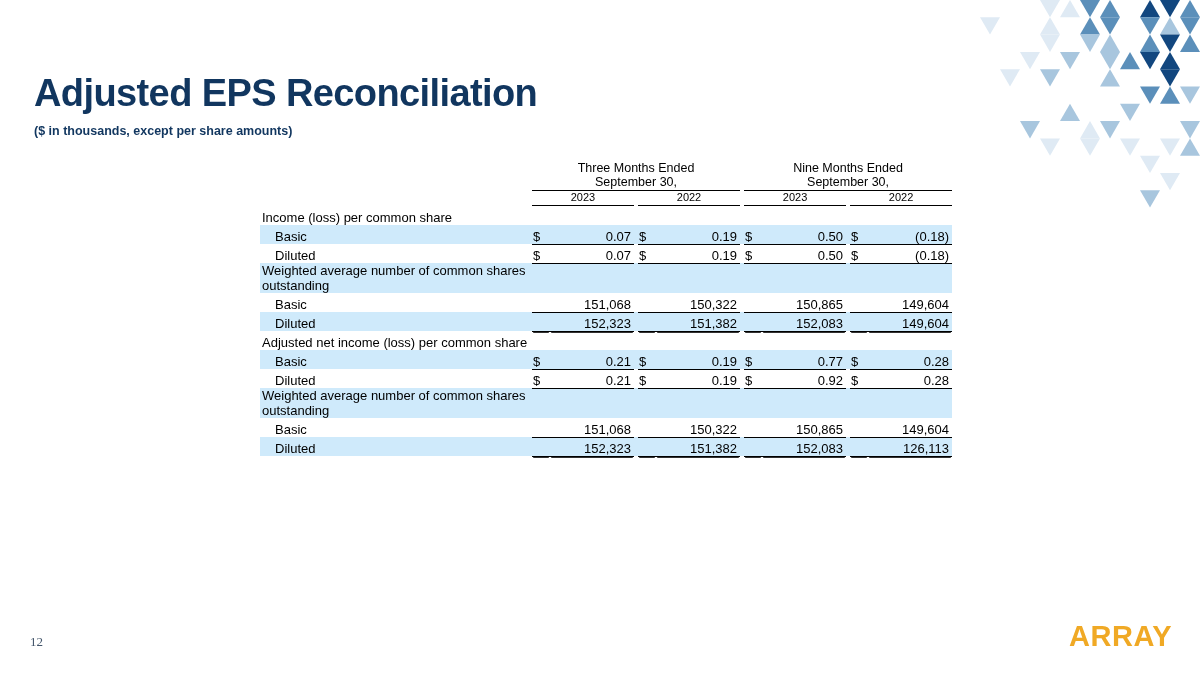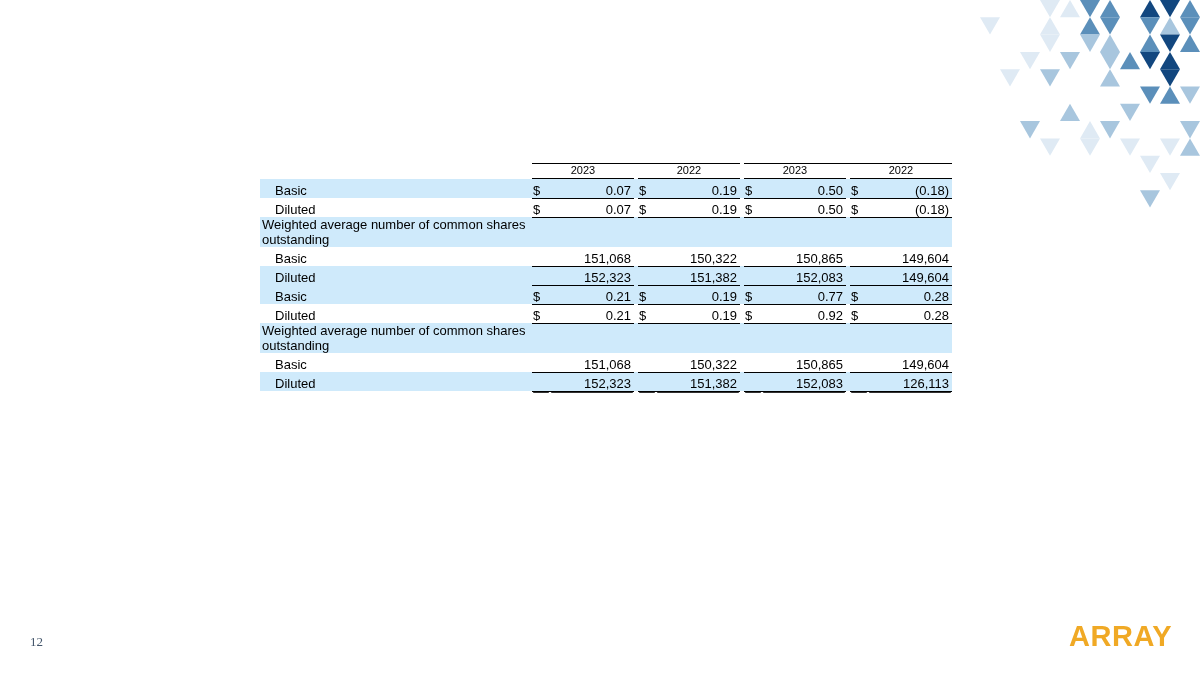--- a/index.html
+++ b/index.html
@@ -128,38 +128,52 @@
         <polygon points="100,138.4 120,138.4 110,155.70000000000002" fill="#dfeaf4"></polygon>
         <polygon points="140,138.4 160,138.4 150,155.70000000000002" fill="#dfeaf4"></polygon>
         <polygon points="180,138.4 200,138.4 190,155.70000000000002" fill="#dfeaf4"></polygon>
         <polygon points="200,155.70000000000002 210,138.4 220,155.70000000000002" fill="#a8c6de"></polygon>
         <polygon points="160,155.70000000000002 180,155.70000000000002 170,173.00000000000003" fill="#dfeaf4"></polygon>
         <polygon points="180,173 200,173 190,190.3" fill="#dfeaf4"></polygon>
         <polygon points="160,190.3 180,190.3 170,207.60000000000002" fill="#a8c6de"></polygon>
       </g>
   </svg>
 
+  <div class="title">Adjusted EPS Reconciliation</div>
+  <div class="subtitle">($ in thousands, except per share amounts)</div>
 
   <div class="table-wrap">
     <table class="fin">
       <colgroup>
         <col class="c-label">
           <col class="c-cur">
           <col class="c-val">
           <col class="c-gap">
         <col class="c-cur">
           <col class="c-val">
           <col class="c-gap">
         <col class="c-cur">
           <col class="c-val">
           <col class="c-gap">
         <col class="c-cur">
           <col class="c-val">
       </colgroup>
       <thead>
+        <tr class="grp-head">
+          <td></td>
+          <td colspan="5">
+            <span>Three Months Ended</span><br>
+            <span>September 30,</span>
+          </td>
+          <td></td>
+          <td colspan="5">
+            <span>Nine Months Ended</span><br>
+            <span>September 30,</span>
+          </td>
+        </tr>
         <tr class="grp-rule">
           <td></td>
           <td colspan="5">
               <div class="rule"></div>
             </td>
           <td></td>
           <td colspan="5">
               <div class="rule"></div>
             </td>
         </tr>
@@ -186,20 +200,34 @@
           <td colspan="2">
               <div class="rule"></div>
             </td>
           <td></td>
           <td colspan="2">
               <div class="rule"></div>
             </td>
         </tr>
       </thead>
       <tbody id="fin-body">
+          <tr class="row">
+            <td class="lbl">Income (loss) per common share</td>
+            <td class="cur"></td>
+            <td class="val"></td>
+            <td></td>
+            <td class="cur"></td>
+            <td class="val"></td>
+            <td></td>
+            <td class="cur"></td>
+            <td class="val"></td>
+            <td></td>
+            <td class="cur"></td>
+            <td class="val"></td>
+          </tr>
           <tr class="row band">
             <td class="lbl indent">Basic</td>
             <td class="cur u1">$</td>
             <td class="val u1">0.07</td>
             <td style="background: rgb(207, 234, 251);"></td>
             <td class="cur u1">$</td>
             <td class="val u1">0.19</td>
             <td style="background: rgb(207, 234, 251);"></td>
             <td class="cur u1">$</td>
             <td class="val u1">0.50</td>
@@ -255,20 +283,34 @@
             <td class="val u2">152,323</td>
             <td style="background: rgb(207, 234, 251);"></td>
             <td class="cur u2"></td>
             <td class="val u2">151,382</td>
             <td style="background: rgb(207, 234, 251);"></td>
             <td class="cur u2"></td>
             <td class="val u2">152,083</td>
             <td style="background: rgb(207, 234, 251);"></td>
             <td class="cur u2"></td>
             <td class="val u2">149,604</td>
+          </tr>
+          <tr class="row">
+            <td class="lbl">Adjusted net income (loss) per common share</td>
+            <td class="cur"></td>
+            <td class="val"></td>
+            <td></td>
+            <td class="cur"></td>
+            <td class="val"></td>
+            <td></td>
+            <td class="cur"></td>
+            <td class="val"></td>
+            <td></td>
+            <td class="cur"></td>
+            <td class="val"></td>
           </tr>
           <tr class="row band">
             <td class="lbl indent">Basic</td>
             <td class="cur u1">$</td>
             <td class="val u1">0.21</td>
             <td style="background: rgb(207, 234, 251);"></td>
             <td class="cur u1">$</td>
             <td class="val u1">0.19</td>
             <td style="background: rgb(207, 234, 251);"></td>
             <td class="cur u1">$</td>

